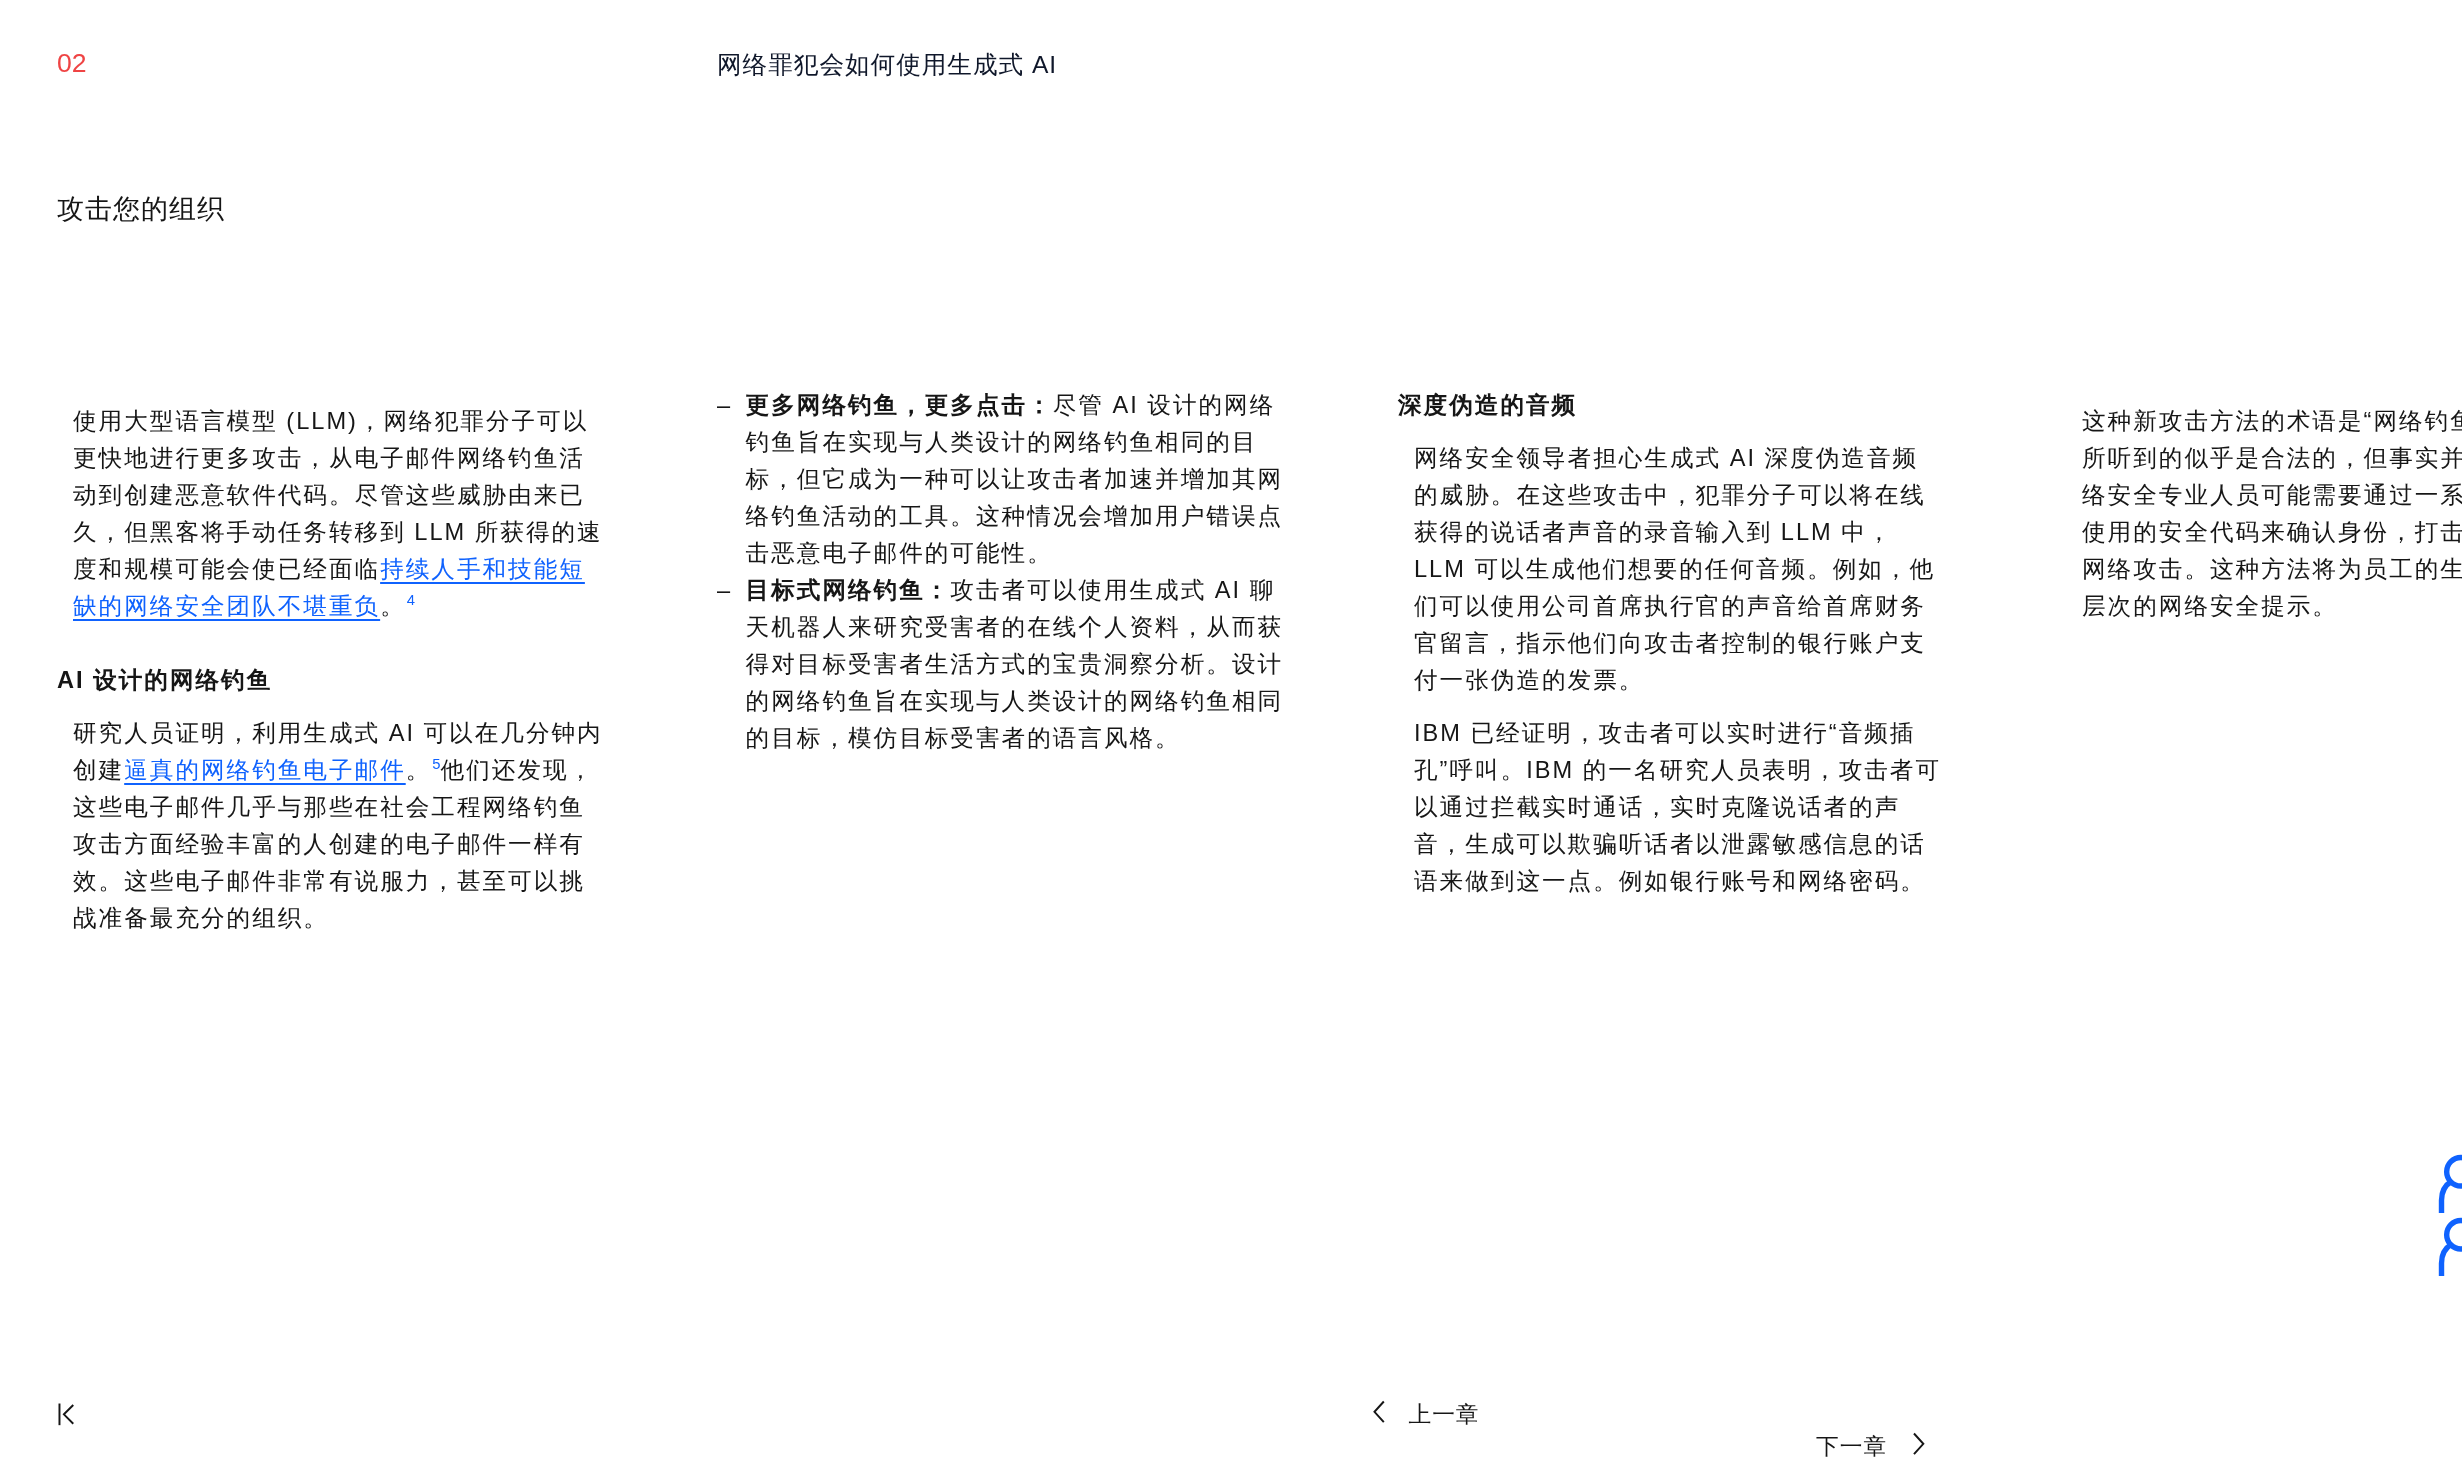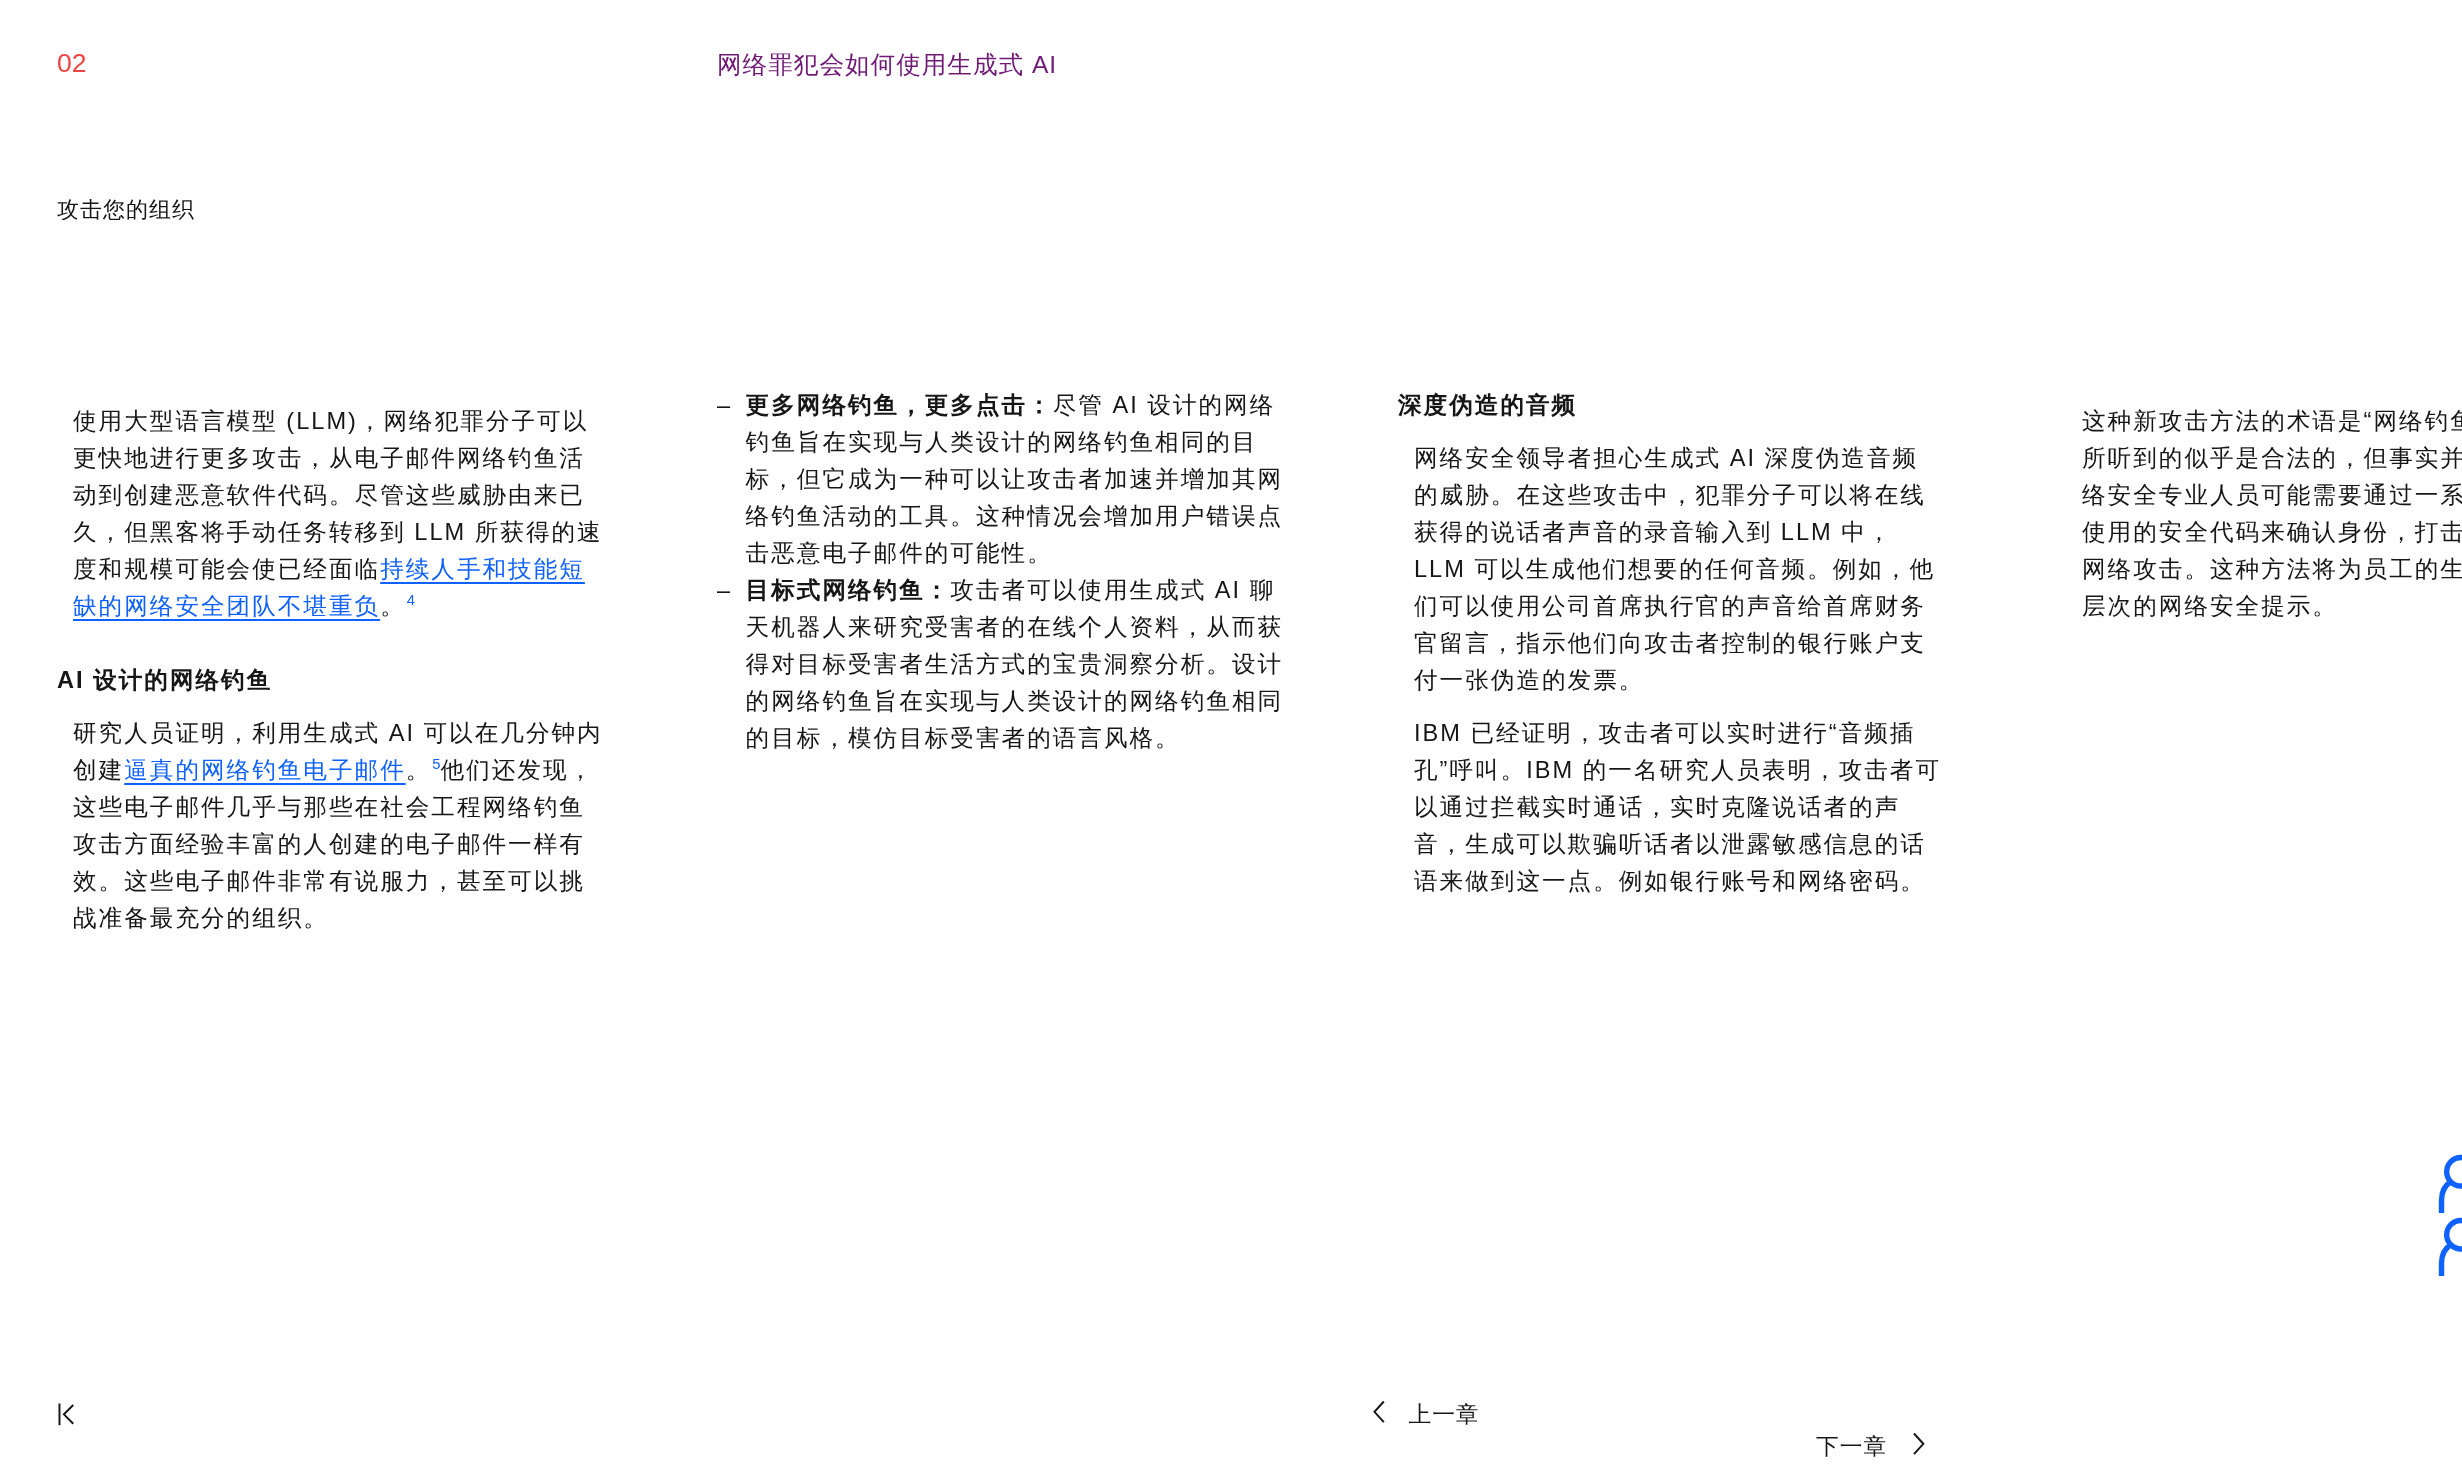--- a/index.html
+++ b/index.html
@@ -16,27 +16,27 @@
   
   .chapter-index {
     left:57px; top:49px;
     font-size:26.6px; line-height:29.5px;
     color:#ef4444;
   }
   .header-title {
     left:717px; top:50px;
     font-size:24.6px; line-height:29.5px;
     letter-spacing:1px;
-    color:#701a75;
+    color:#0f172a;
   }
 
   
   .section-title {
     left:57px; top:192px;
-    font-size:22px; line-height:35px;
+    font-size:27px; line-height:35px;
     font-weight:300;
     letter-spacing:1px;
   }
 
   
   .col {
     top:387px;
     font-size:23.6px;
     line-height:37px;
     letter-spacing:2px;

